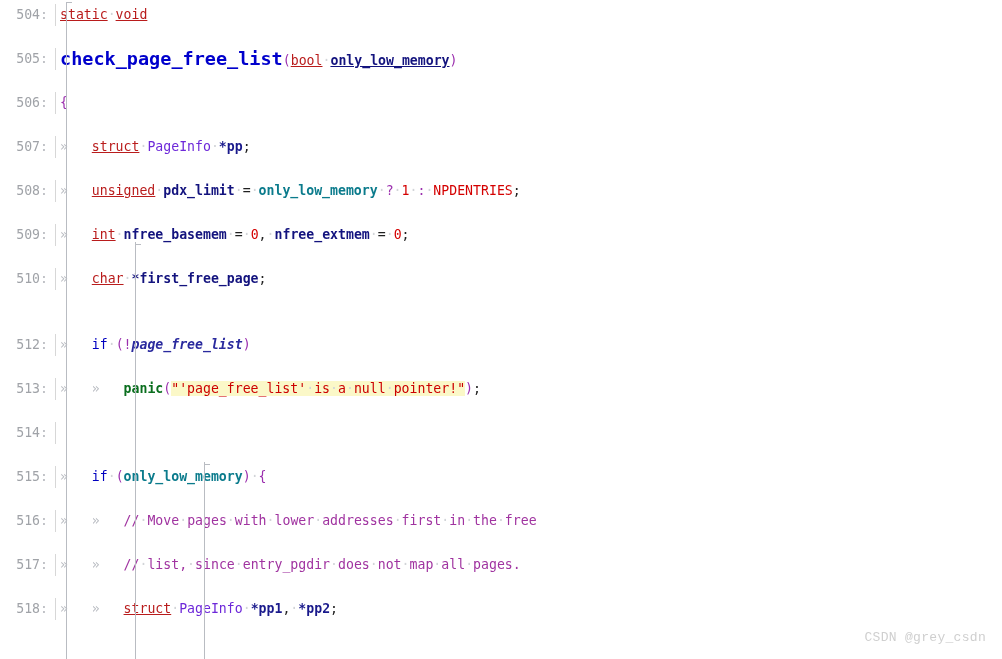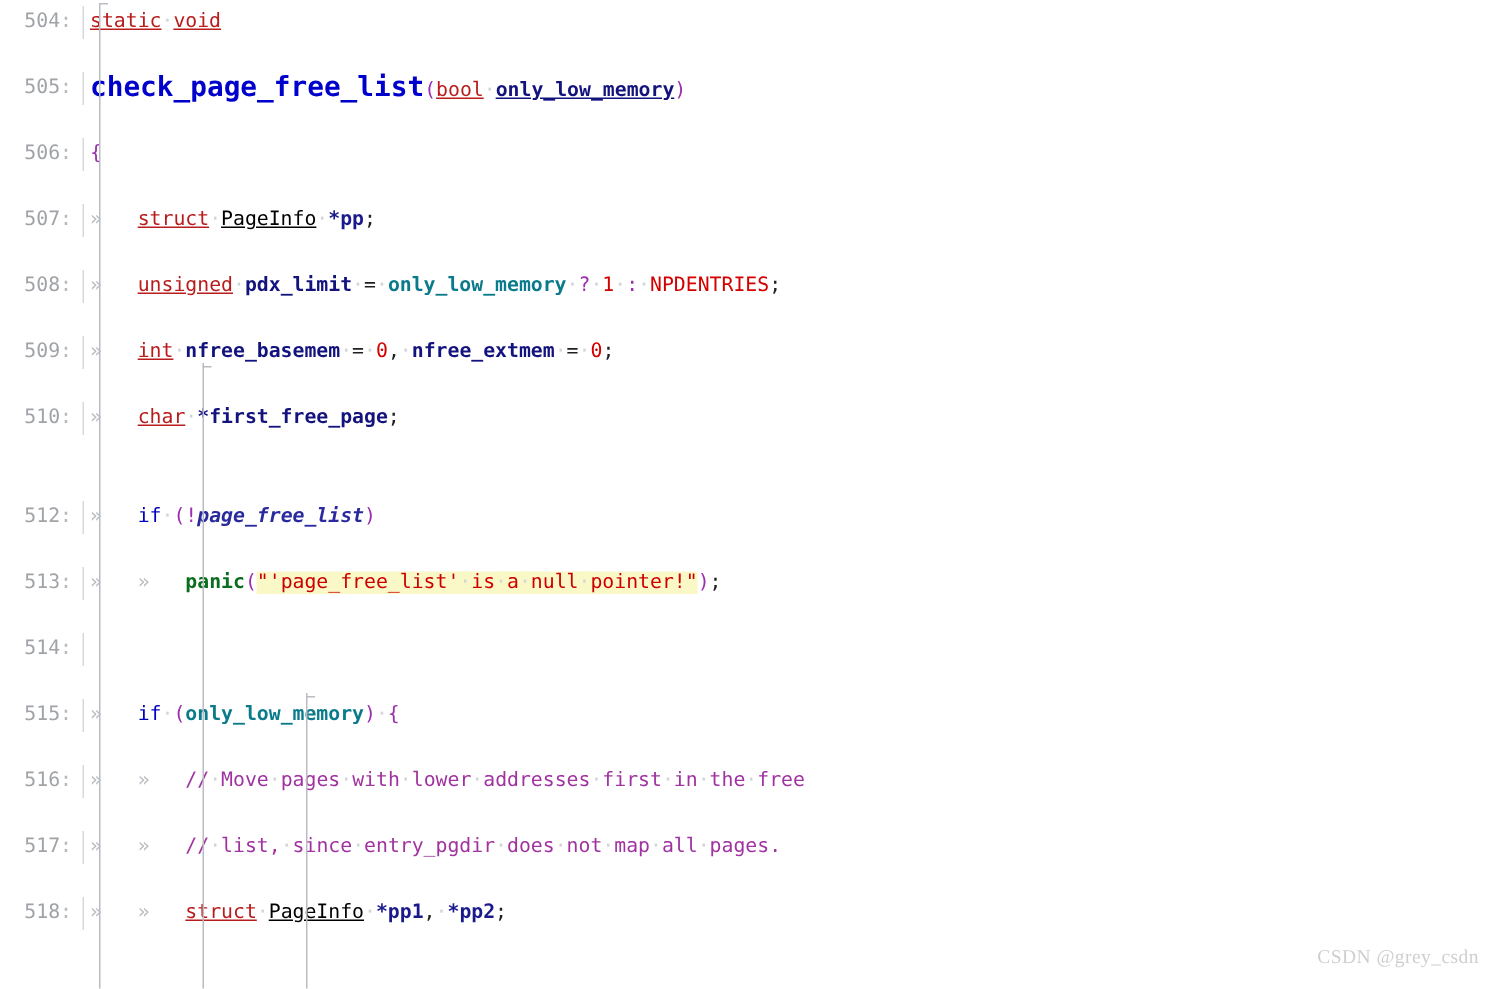--- a/index.html
+++ b/index.html
@@ -33,21 +33,21 @@
   }
 
   
   .tab{color:#b9bcc2;font-weight:400;}
   
   .sp{color:#d2d4d8;}
 
   
   .kw       {color:#b91c1c;text-decoration:underline;}            
   .kw2      {color:#0000c0;font-weight:normal;}  
-  .type     {color:#000000;text-decoration:underline;}
+  .type     {color:#6d28d9;}
   .ident    {color:#1a1a8c;font-weight:bold;}
   .teal     {color:#0b7b8c;font-weight:bold;}
   .fn       {color:#0a6e1e;font-weight:bold;}
   .fnbig    {color:#0000cc;font-weight:bold;font-size:18.5px;}
   .num      {color:#d40000;}
   .macro    {color:#d40000;text-align:center;}
   .punct    {color:#9b2fae;}
   .plain    {color:#202020;}
   .op       {color:#202020;}
   .str      {color:#cc0000;background:#fbf8c8;}
@@ -59,21 +59,21 @@
   .fold{
     position:absolute;width:5px;height:1px;background:#b9bcc2;
   }
   .foldv{
     position:absolute;width:1px;background:#b9bcc2;
   }
 
   #watermark{
     position:absolute;right:16px;bottom:10px;
     color:#cfcfcf;font-size:13px;
-    font-family:Liberation Serif, serif;
+    font-family:Liberation Mono, monospace;
     letter-spacing:.3px;
   }
 </style>
 </head>
 <body>
 
 <div id="editor">
   <div class="code-area">
 
     <div class="line" style="top:0px">

